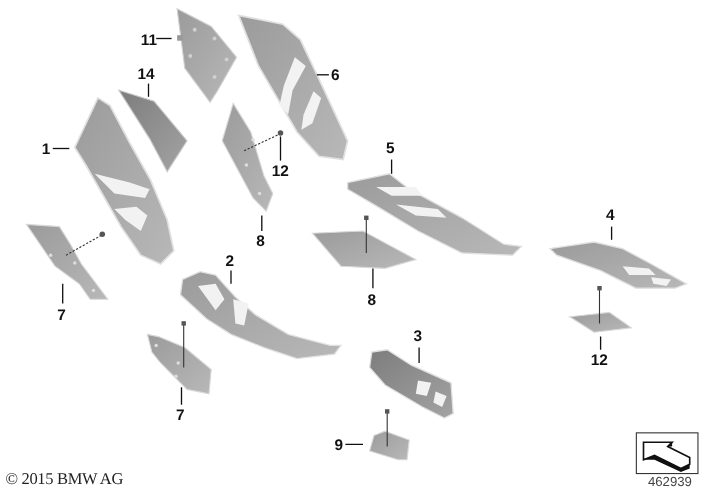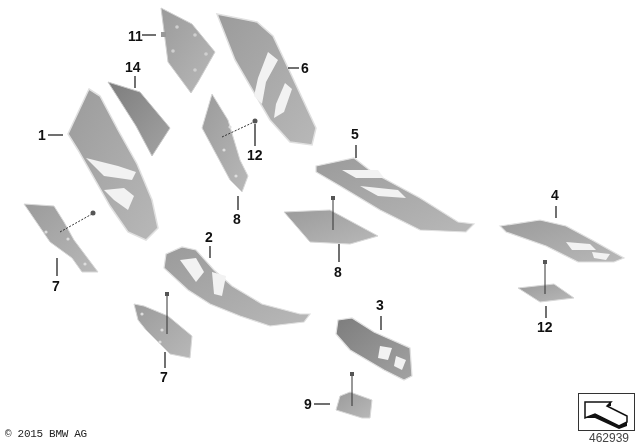--- a/index.html
+++ b/index.html
@@ -1,19 +1,19 @@
 <!DOCTYPE html>
 <html><head>
   <meta charset="utf-8">
   <style>
     html, body { margin: 0; padding: 0; background: #ffffff; }
     body { width: 640px; height: 448px; position: relative; overflow: hidden; font-family: "Liberation Sans", sans-serif; }
     #diagram { position: absolute; left: 0; top: 0; width: 640px; height: 448px; }
     .callout { position: absolute; font-family: "Liberation Sans", sans-serif; font-weight: bold; font-size: 14px; color: #111; line-height: 1; }
-    .copyright { position: absolute; left: 5px; top: 428px; font-size: 11px; color: #222; font-family: Liberation Mono, monospace; letter-spacing: -0.3px; }
+    .copyright { position: absolute; left: 5px; top: 428px; font-size: 15px; color: #222; font-family: Liberation Serif, serif; letter-spacing: -0.3px; }
     .docnum { position: absolute; left: 589px; top: 431px; font-size: 12px; color: #444; font-family: "Liberation Sans", sans-serif; }
     .orient-box { position: absolute; left: 578px; top: 393px; width: 55px; height: 36px; border: 1px solid #333; background: #fff; }
   </style>
 </head>
 <body>
 
 <svg id="diagram" viewBox="0 0 640 448" xmlns="http://www.w3.org/2000/svg">
   <defs>
     <linearGradient id="g1" x1="0" y1="0" x2="1" y2="1">
       <stop offset="0" stop-color="#9b9b9b"></stop>

